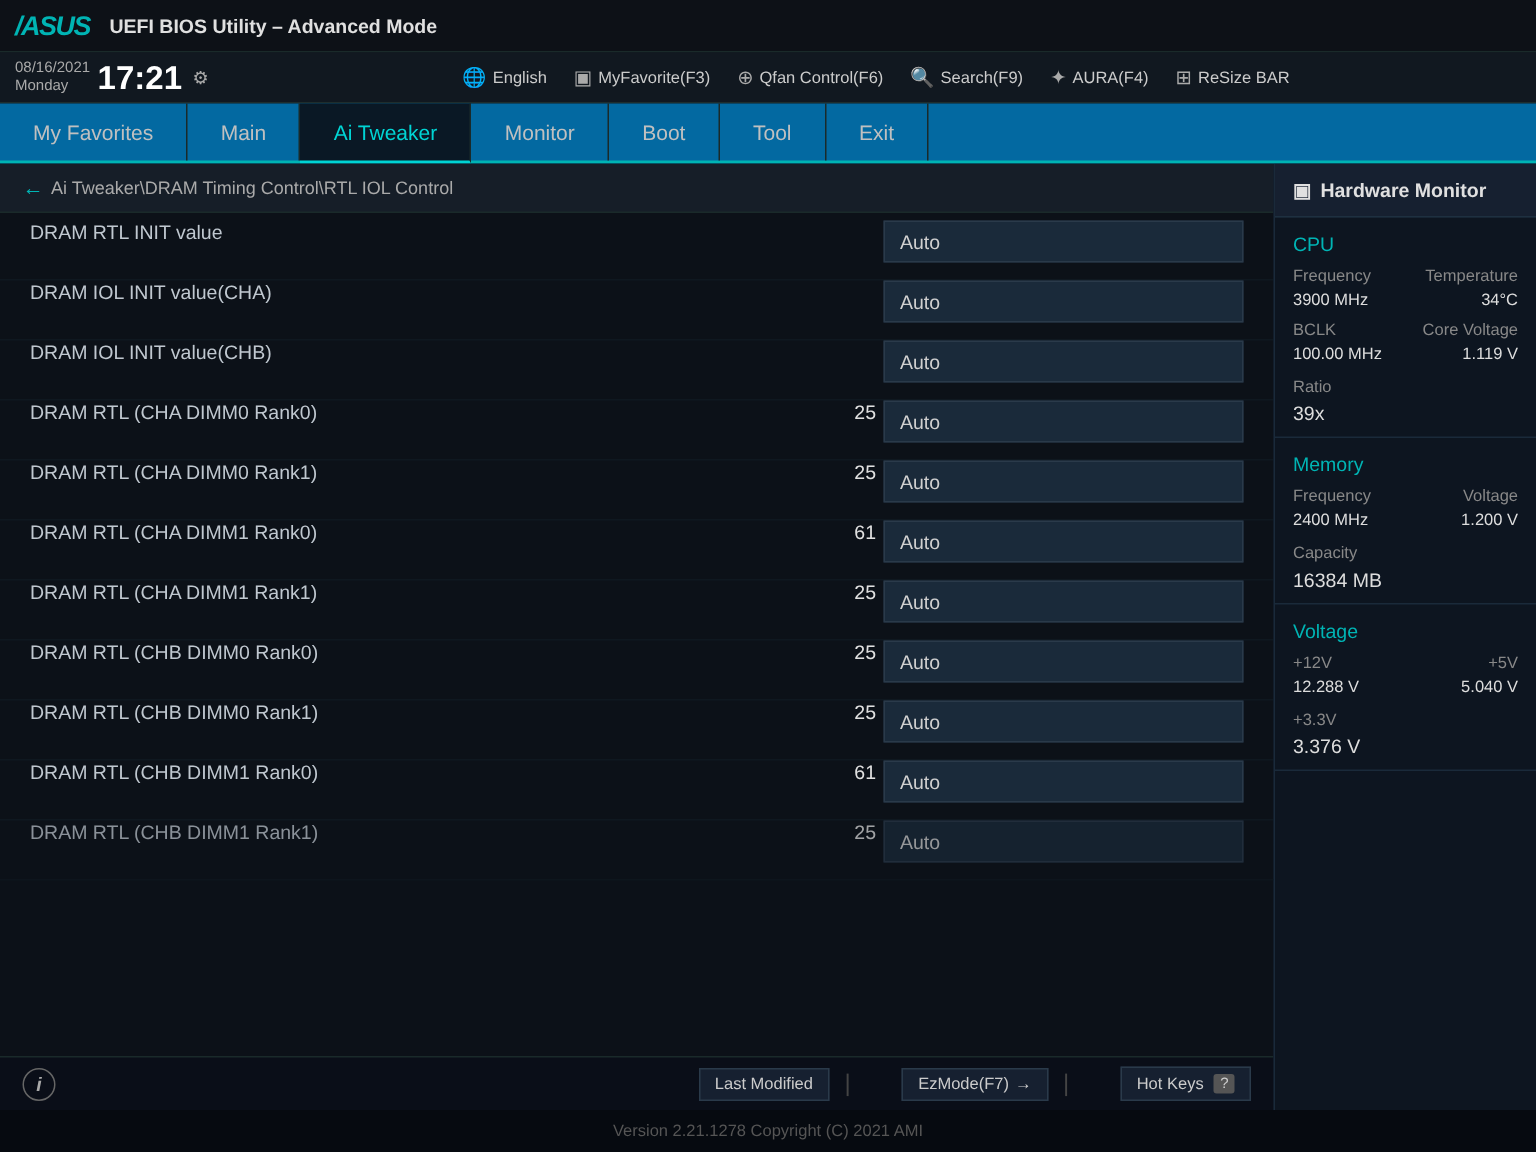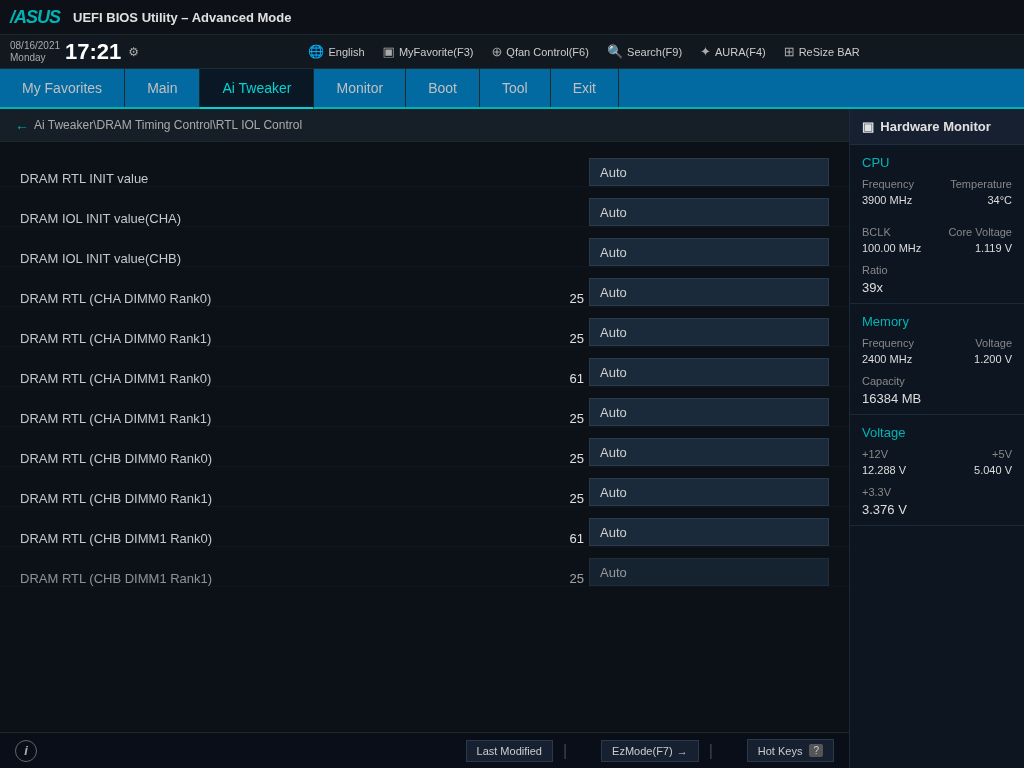--- a/index.html
+++ b/index.html
@@ -205,21 +205,21 @@
     .settings-list::-webkit-scrollbar-track {
       background: #0a0e18;
     }
     .settings-list::-webkit-scrollbar-thumb {
       background: #2a3a4a;
       border-radius: 3px;
     }
 
     .setting-row {
       display: flex;
-      align-items: flex-end;
+      align-items: flex-start;
       padding: 0 20px;
       height: 40px;
       border-bottom: 1px solid #0f1820;
     }
 
     .setting-label {
       flex: 1;
       font-size: 13px;
       color: #c0c8d0;
     }
@@ -558,21 +558,21 @@
       <div class="hw-section">
         <div class="hw-section-title">CPU</div>
         <div class="hw-row">
           <span class="hw-label">Frequency</span>
           <span class="hw-label">Temperature</span>
         </div>
         <div class="hw-row">
           <span class="hw-value">3900 MHz</span>
           <span class="hw-value">34°C</span>
         </div>
-        <div class="hw-row" style="margin-top:20px">
+        <div class="hw-row" style="margin-top:8px">
           <span class="hw-label">BCLK</span>
           <span class="hw-label">Core Voltage</span>
         </div>
         <div class="hw-row">
           <span class="hw-value">100.00 MHz</span>
           <span class="hw-value">1.119 V</span>
         </div>
         <div style="margin-top:6px">
           <span class="hw-label">Ratio</span>
           <div class="hw-single">39x</div>
@@ -607,14 +607,17 @@
         </div>
         <div style="margin-top:6px">
           <span class="hw-label">+3.3V</span>
           <div class="hw-single">3.376 V</div>
         </div>
       </div>
     </div>
 
   </div>
 
+  <div class="copyright">
+    <span>Version 2.21.1278 Copyright (C) 2021 AMI</span>
+  </div>
 
 </div>
 
 </body></html>

